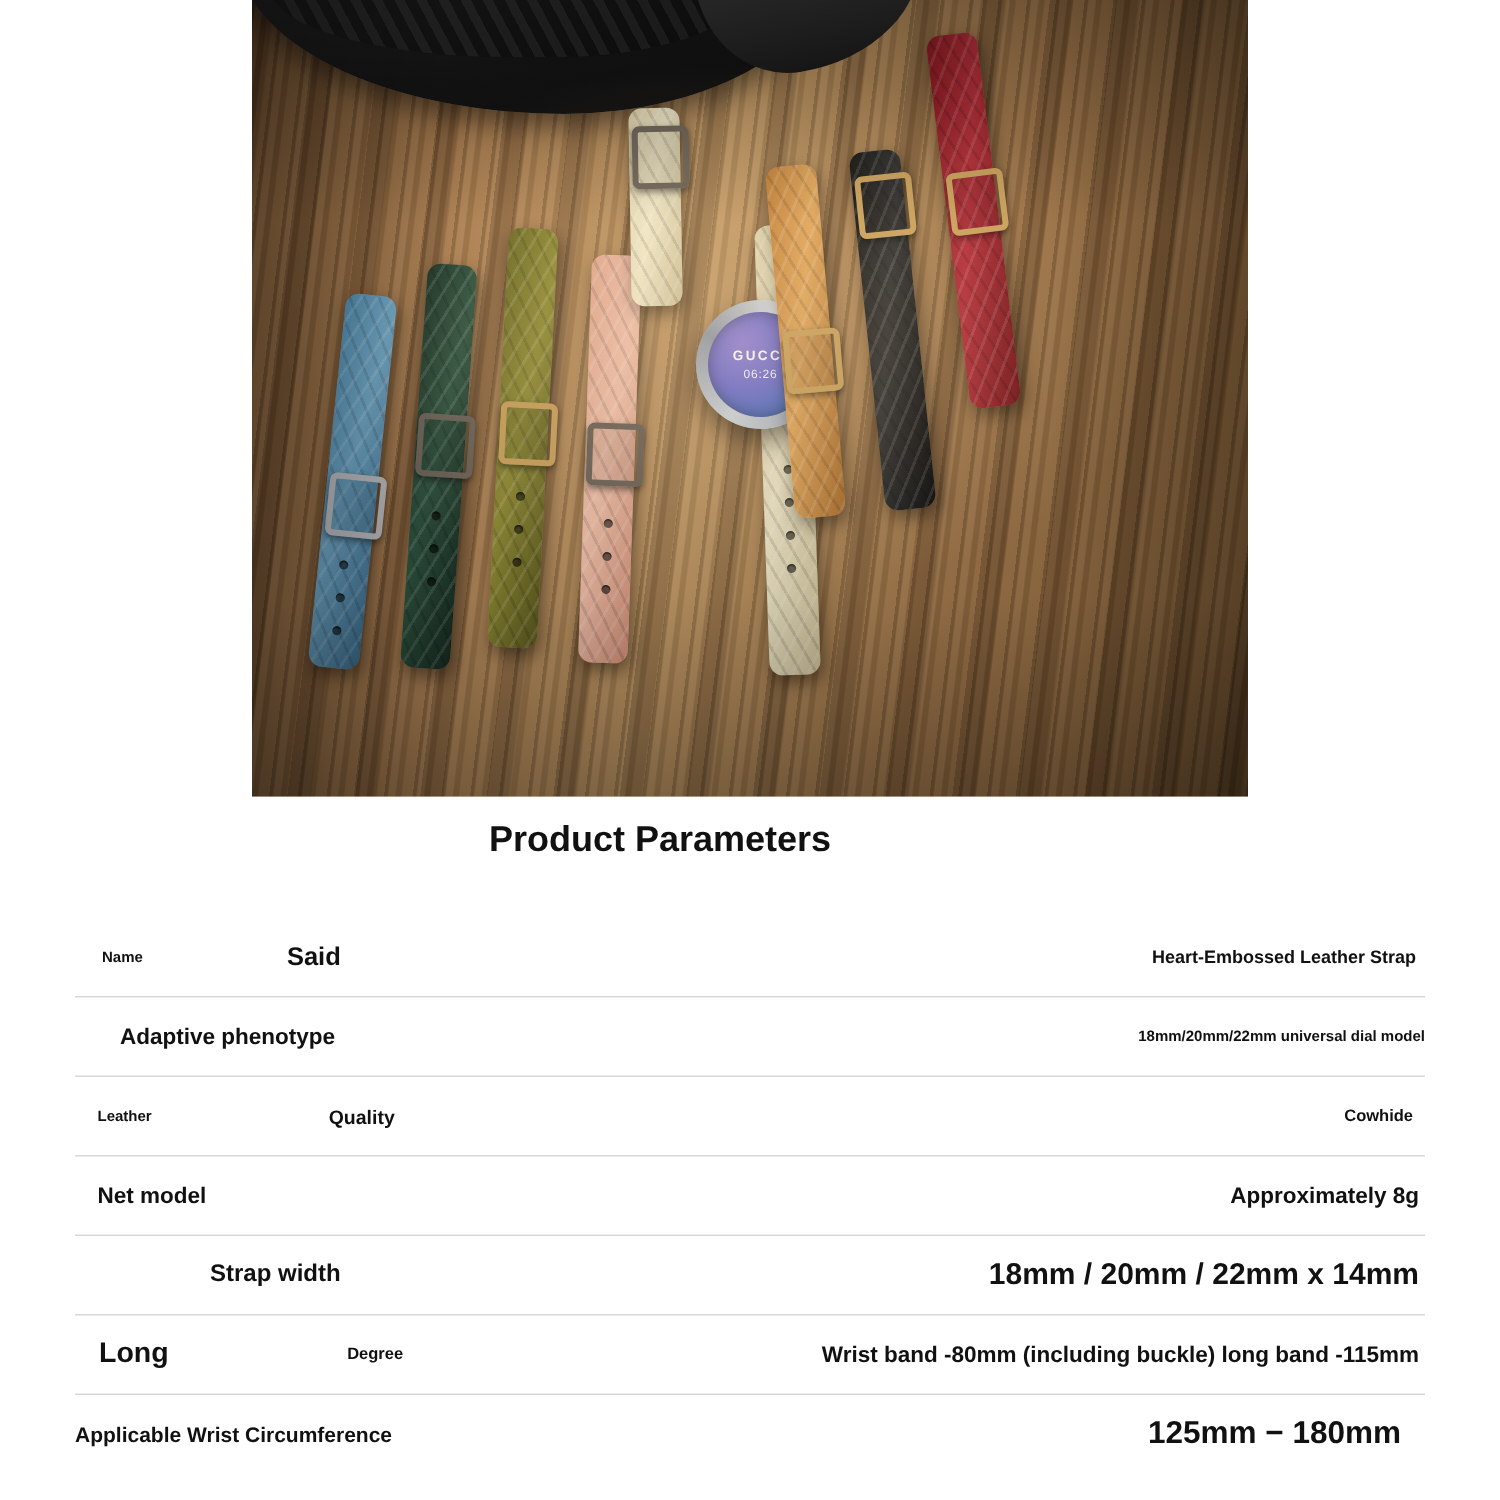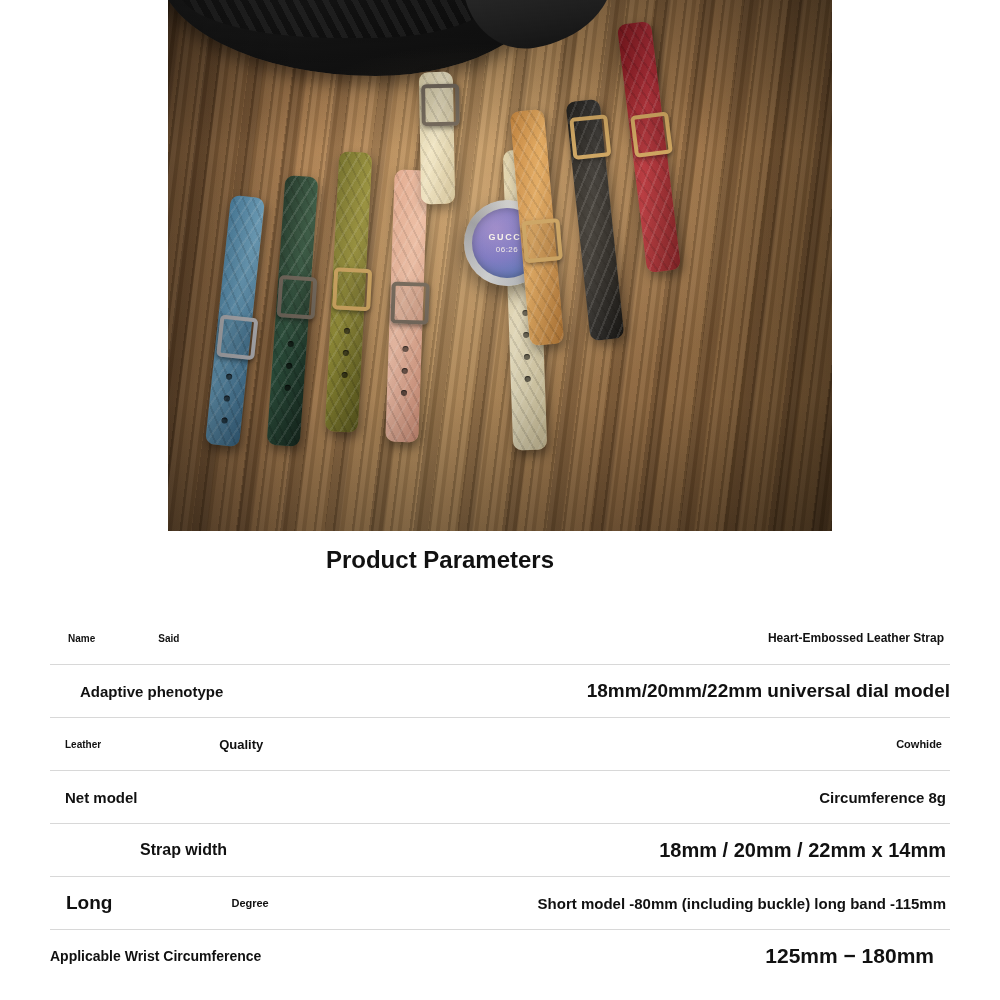--- a/index.html
+++ b/index.html
@@ -200,25 +200,25 @@
   }
   .spec-value {
     position: absolute;
     right: 0;
     font-weight: bold;
     color: #111111;
     white-space: nowrap;
     text-align: right;
   }
   .r-name   .spec-name { font-size: 10px; margin-left: 18px; }
-  .r-name   .spec-sub  { font-size: 10px; margin-left: 63px; }
+  .r-name   .spec-sub  { font-size: 17px; margin-left: 96px; }
   .r-name   .spec-value{ font-size: 12px; right: 6px; }
 
   .r-adaptive .spec-name { font-size: 15px; margin-left: 30px; }
-  .r-adaptive .spec-value{ font-size: 19px; right: 0px; }
+  .r-adaptive .spec-value{ font-size: 10px; right: 0px; }
 
   .r-material .spec-name { font-size: 10px; margin-left: 15px; }
   .r-material .spec-sub  { font-size: 13px; margin-left: 118px; }
   .r-material .spec-value{ font-size: 11px; right: 8px; }
 
   .r-weight .spec-name { font-size: 15px; margin-left: 15px; }
   .r-weight .spec-value{ font-size: 15px; right: 4px; }
 
   .r-width .spec-name { font-size: 16px; margin-left: 90px; }
   .r-width .spec-value{ font-size: 20px; right: 4px; font-weight: bold; }
@@ -336,32 +336,32 @@
     </div>
 
     <div class="spec-row r-material">
       <span class="spec-name">Leather</span>
       <span class="spec-sub">Quality</span>
       <span class="spec-value">Cowhide</span>
     </div>
 
     <div class="spec-row r-weight">
       <span class="spec-name">Net model</span>
-      <span class="spec-value">Circumference 8g</span>
+      <span class="spec-value">Approximately 8g</span>
     </div>
 
     <div class="spec-row r-width">
       <span class="spec-name">Strap width</span>
       <span class="spec-value">18mm / 20mm / 22mm x 14mm</span>
     </div>
 
     <div class="spec-row r-long">
       <span class="spec-name">Long</span>
       <span class="spec-sub">Degree</span>
-      <span class="spec-value">Short model -80mm (including buckle) long band -115mm</span>
+      <span class="spec-value">Wrist band -80mm (including buckle) long band -115mm</span>
     </div>
 
     <div class="spec-row r-wrist">
       <span class="spec-name">Applicable Wrist Circumference</span>
       <span class="spec-value">125mm − 180mm</span>
     </div>
 
   </div>
 </div>
 

